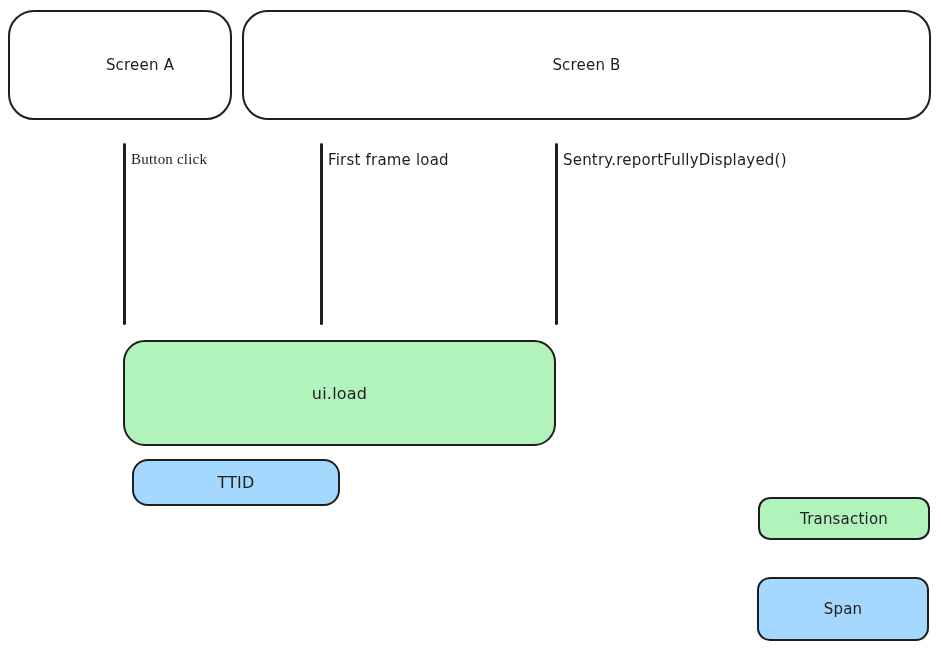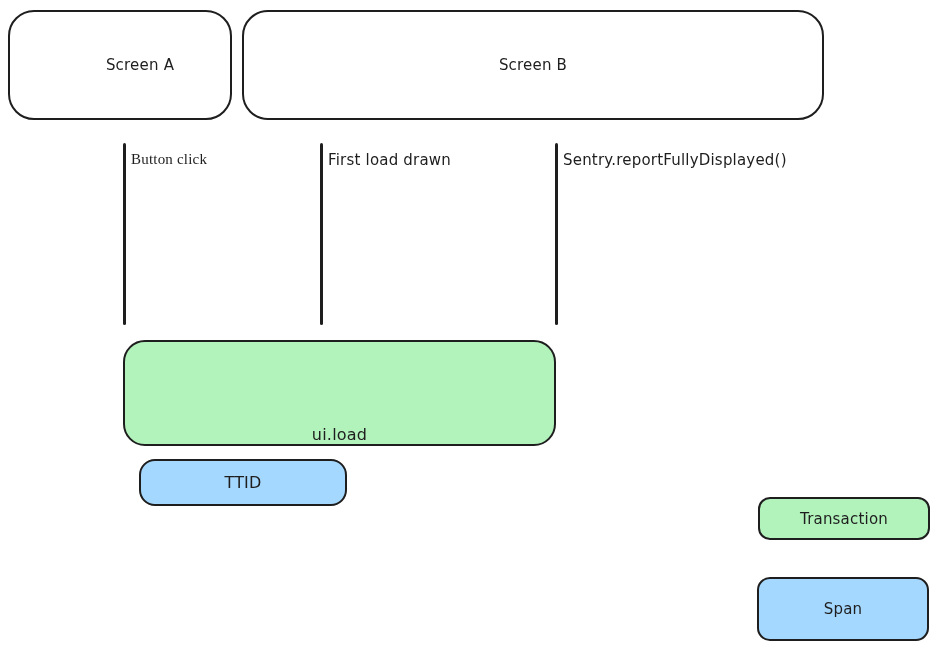--- a/index.html
+++ b/index.html
@@ -38,21 +38,21 @@
     border: 2.2px solid #1e1e1e;
     border-radius: 26px;
     background: #ffffff;
   }
 
   
   .bar {
     border: 2.2px solid #1e1e1e;
     border-radius: 16px;
   }
-  .bar.green  { background: #b2f2bb; align-items: flex-end; }
+  .bar.green  { background: #b2f2bb; }
   .bar.blue   { background: #a5d8ff; }
 
   .legend-box {
     border: 2.2px solid #1e1e1e;
     border-radius: 12px;
   }
   .legend-box.green { background: #b2f2bb; }
   .legend-box.blue  { background: #a5d8ff; }
 
   
@@ -88,44 +88,44 @@
 </style>
 </head>
 <body>
 
 <div id="canvas">
 
   <div class="node screen-box" style="left:8px; top:10px; width:224px; height:110px;padding-left:40px;">
     <span class="label screen-label">Screen A</span>
   </div>
 
-  <div class="node screen-box" style="left:242px; top:10px; width:582px; height:110px;">
+  <div class="node screen-box" style="left:242px; top:10px; width:689px; height:110px;">
     <span class="label screen-label">Screen B</span>
   </div>
 
   <div class="marker-group" style="left:0; top:0;">
     <div class="marker-line" style="left:123px; top:143px; height:182px;"></div>
     <span class="label marker-label" style="left:131px; top:151px;font-family:Liberation Serif, serif;">Button click</span>
   </div>
 
   <div class="marker-group" style="left:0; top:0;">
     <div class="marker-line" style="left:320px; top:143px; height:182px;"></div>
-    <span class="label marker-label" style="left:328px; top:151px;">First load drawn</span>
+    <span class="label marker-label" style="left:328px; top:151px;">First frame load</span>
   </div>
 
   <div class="marker-group" style="left:0; top:0;">
     <div class="marker-line" style="left:555px; top:143px; height:182px;"></div>
     <span class="label marker-label" style="left:563px; top:151px;">Sentry.reportFullyDisplayed()</span>
   </div>
 
   <div class="node bar green" style="left:123px; top:340px; width:433px; height:106px; border-radius:22px;">
     <span class="label bar-label">ui.load</span>
   </div>
 
-  <div class="node bar blue" style="left:139px; top:459px; width:208px; height:47px;">
+  <div class="node bar blue" style="left:132px; top:459px; width:208px; height:47px;">
     <span class="label bar-label">TTID</span>
   </div>
 
 
   <div class="node legend-box green" style="left:758px; top:497px; width:172px; height:43px;">
     <span class="label">Transaction</span>
   </div>
 
   <div class="node legend-box blue" style="left:757px; top:577px; width:172px; height:64px;border-radius:13px;">
     <span class="label">Span</span>

